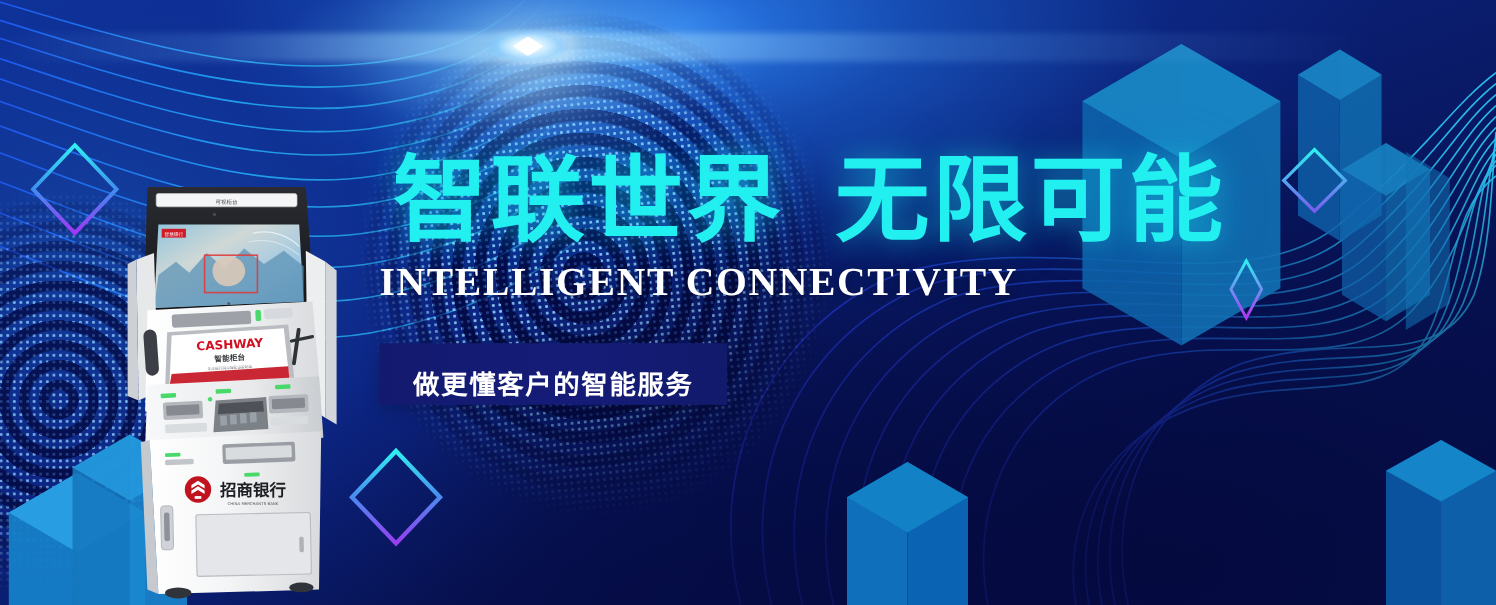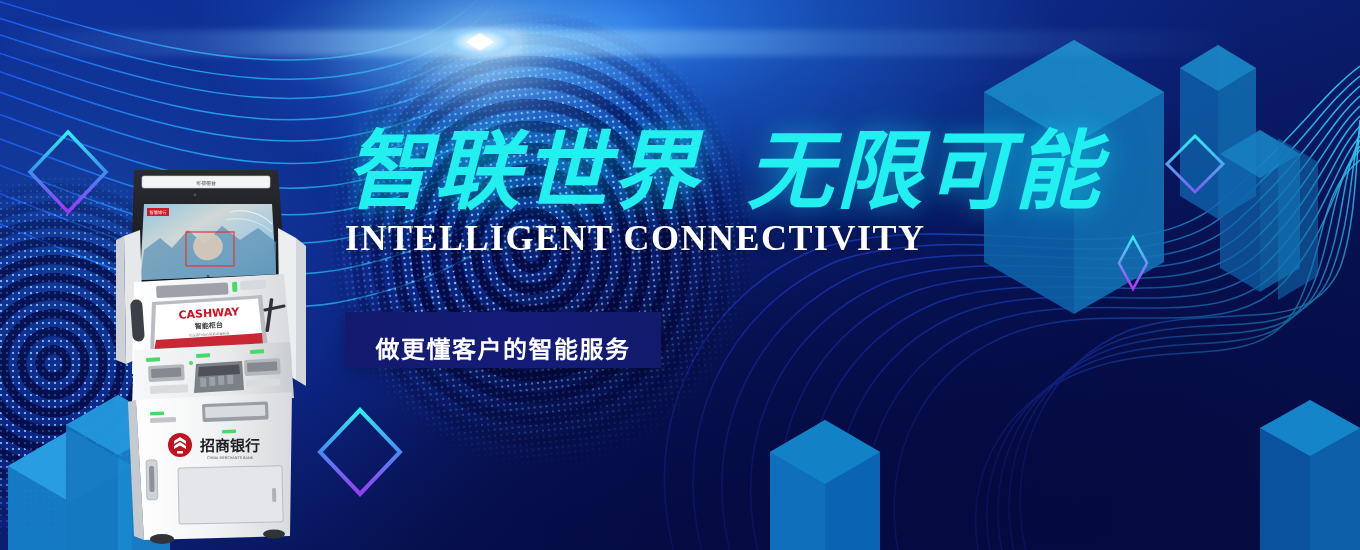--- a/index.html
+++ b/index.html
@@ -111,30 +111,29 @@
 
   
   .diamond{position:absolute;}
 
   
   .kiosk{position:absolute; left:100px; top:168px; width:215px; height:382px;}
 
   
   .copy{position:absolute; left:345px; top:128px; width:880px;}
   .headline{
-    margin:0;
+    margin:12px;
     font-family:"DejaVu Sans","Liberation Sans",sans-serif;
     font-size:86px;
     line-height:1.0;
     font-weight:700;
     color:#22efef;
     letter-spacing:3px;
     white-space:nowrap;
     text-shadow:0 0 22px rgba(20,220,230,0.45), 0 0 48px rgba(20,200,255,0.25);
-    font-style:italic;
   }
   .headline .gap{display:inline-block;width:46px;}
   .subhead{
     margin:6px 0 0 0;
     font-family:"Liberation Serif","DejaVu Serif",serif;
     font-size:36px;
     line-height:1.0;
     font-weight:700;
     color:#ffffff;
     letter-spacing:1.5px;

